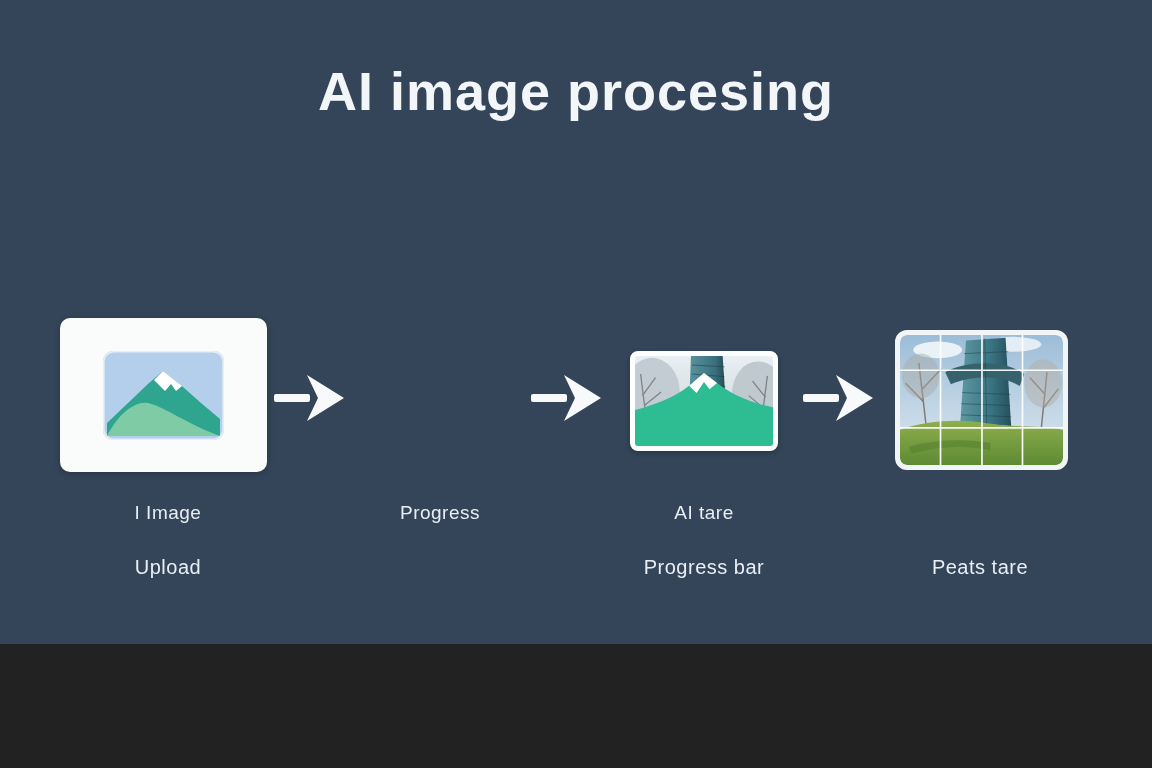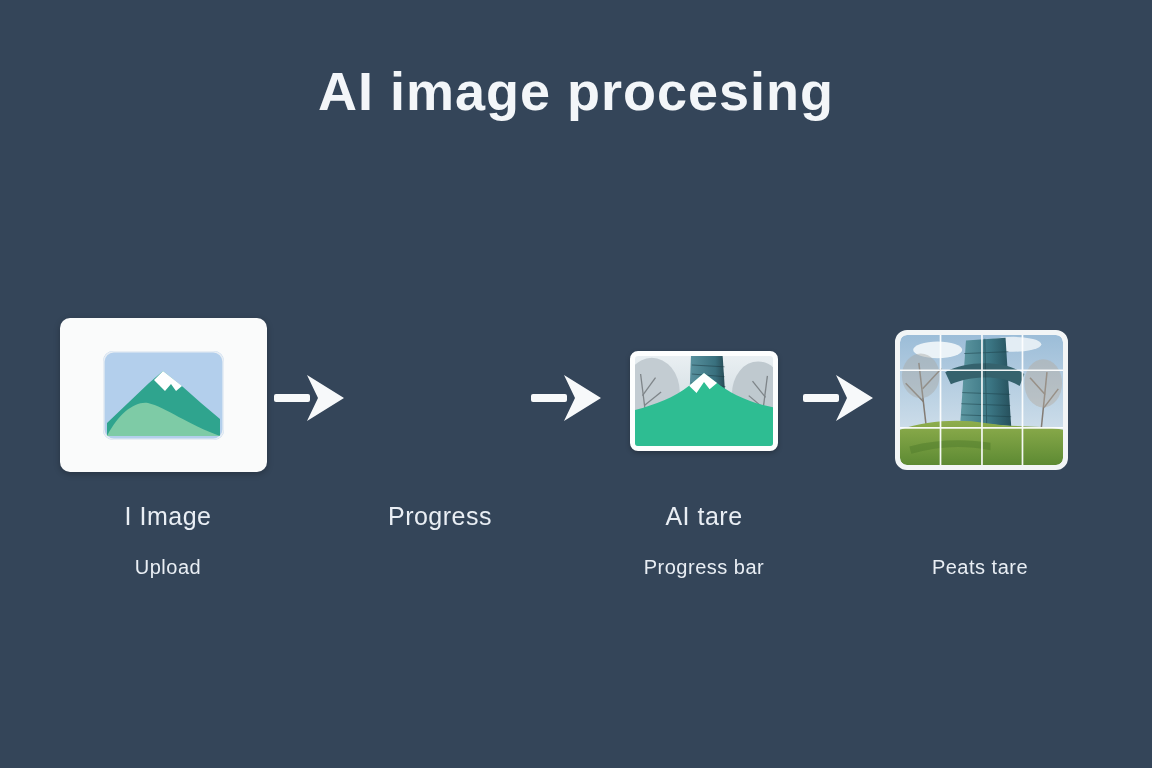--- a/index.html
+++ b/index.html
@@ -13,21 +13,21 @@
     --mountain-teal:#2fa48e;
     --mountain-mint:#7ecba6;
     --sky-blue:#b3cfec;
     --overlay-green:#2ebd92;
     --arrow-white:#f7f9fa;
   }
   *{margin:0;padding:0;box-sizing:border-box;}
   html,body{background:#222;}
   .canvas{
     position:relative;
-    width:1152px;height:768px;
+    width:1152px;height:644px;
     background:var(--background);
     overflow:hidden;
     font-family:"Liberation Sans", sans-serif;
   }
   .title{
     position:absolute;
     left:0;top:60px;width:1152px;
     text-align:center;
     color:var(--title-text);
     font-size:54px;
@@ -84,21 +84,21 @@
   .arrow svg{width:100%;height:100%;display:block;}
   .arrow-1{left:274px;top:370px;}
   .arrow-2{left:531px;top:370px;}
   .arrow-3{left:803px;top:370px;}
   .step-label{
     position:absolute;
     width:240px;
     text-align:center;
     color:var(--label-text);
   }
-  .label-row1{top:502px;font-size:25px;letter-spacing:0.5px;}
+  .label-row1{top:502px;font-size:19px;letter-spacing:0.5px;}
   .label-row2{top:556px;font-size:20px;letter-spacing:0.5px;}
   .lc1{left:48px;}
   .lc2{left:320px;}
   .lc3{left:584px;}
   .lc4{left:860px;}
 </style>
 </head>
 <body>
 
 <div class="canvas">

